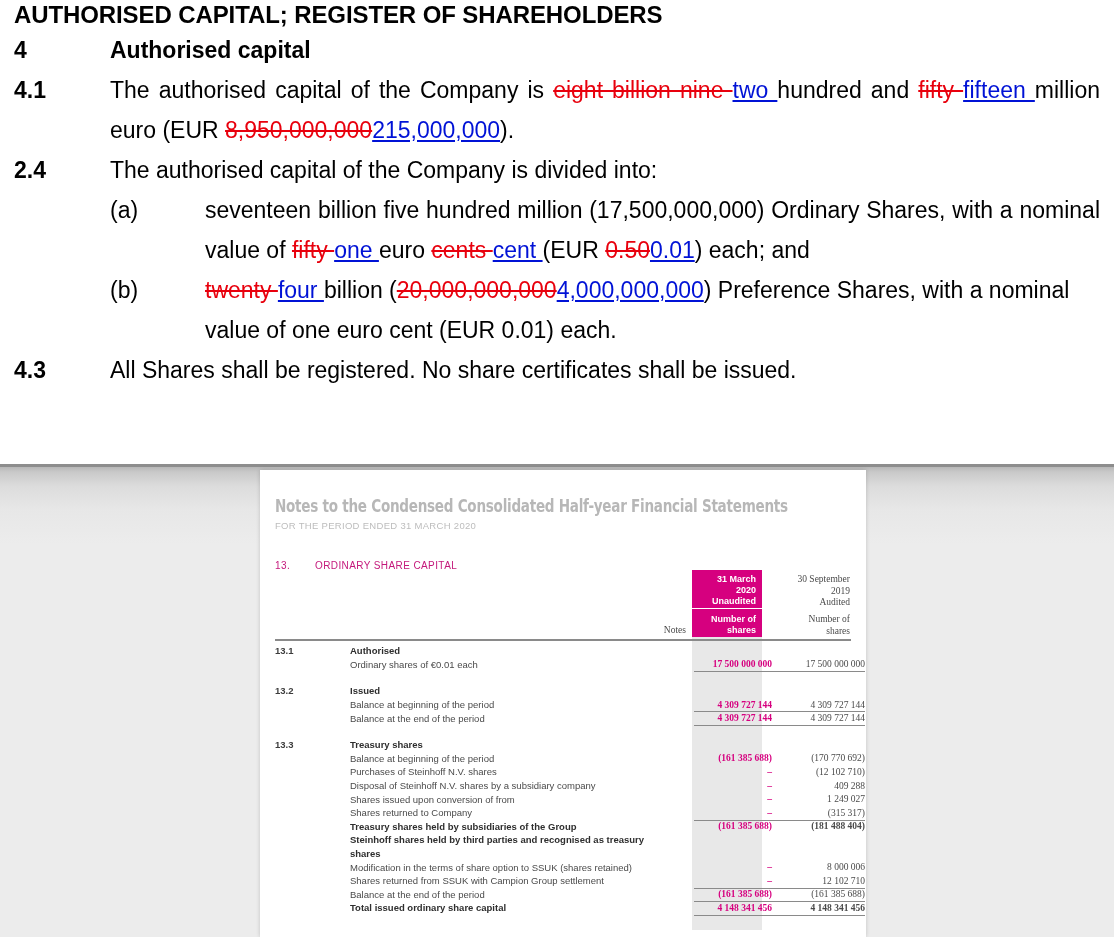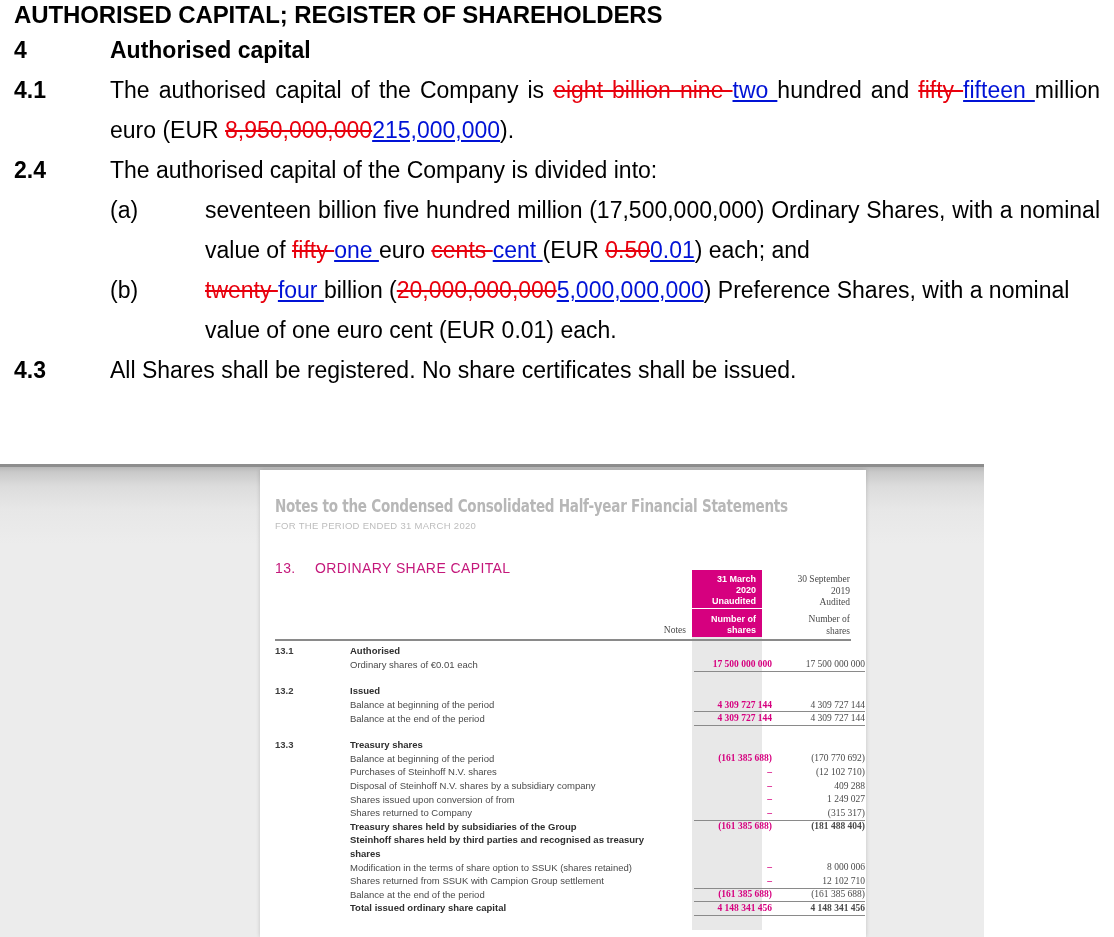--- a/index.html
+++ b/index.html
@@ -90,21 +90,21 @@
   .ins {
     color: #0012d6;
     text-decoration: underline;
     text-decoration-color: #0012d6;
   }
 
   
   .report-area {
     position: absolute;
     left: 0; top: 464px;
-    width: 984px;
+    width: 1114px;
     height: 473px;
     overflow: hidden;
   }
   .bg-shade {
     position: absolute;
     left: 0; top: 0;
     width: 1114px;
     height: 473px;
     background: linear-gradient(to bottom, #9b9b9b 0px, #a8a8a8 1px, #b7b7b7 3px,
                 #c9c9c9 8px, #dcdcdc 22px, #e7e7e7 45px, #ececec 80px, #ececec 100%);
@@ -151,21 +151,21 @@
     top: 50px;
     font-size: 9.5px;
     color: #bdbdbd;
     letter-spacing: 0.3px;
     white-space: nowrap;
   }
   .note-head {
     position: absolute;
     left: 15px;
     top: 90px;
-    font-size: 14px;
+    font-size: 10px;
     color: #c4187b;
     letter-spacing: 0.4px;
     white-space: nowrap;
   }
   .note-head .nh-num {
     display: inline-block;
     width: 40px;
   }
   .shade-col {
     position: absolute;
@@ -313,21 +313,21 @@
     <div class="clause-body nojust">The authorised capital of the Company is divided into:</div>
   </div>
 
   <div class="sub">
     <div class="sub-label">(a)</div>
     <div class="sub-body"><span>seventeen billion five hundred million (17,500,000,000) Ordinary Shares, with a nominal value of </span><span class="del">fifty </span><span class="ins">one </span><span>euro </span><span class="del">cents </span><span class="ins">cent </span><span>(EUR </span><span class="del">0.50</span><span class="ins">0.01</span><span>) each; and</span></div>
   </div>
 
   <div class="sub">
     <div class="sub-label">(b)</div>
-    <div class="sub-body nojust"><span class="del">twenty </span><span class="ins">four </span><span>billion (</span><span class="del">20,000,000,000</span><span class="ins">5,000,000,000</span><span>) Preference Shares, with a nominal value of one euro cent (EUR 0.01) each.</span></div>
+    <div class="sub-body nojust"><span class="del">twenty </span><span class="ins">four </span><span>billion (</span><span class="del">20,000,000,000</span><span class="ins">4,000,000,000</span><span>) Preference Shares, with a nominal value of one euro cent (EUR 0.01) each.</span></div>
   </div>
 
   <div class="clause">
     <div class="clause-num">4.3</div>
     <div class="clause-body nojust">All Shares shall be registered. No share certificates shall be issued.</div>
   </div>
 </div>
 
 <div class="report-area">
   <div class="bg-shade"></div>

